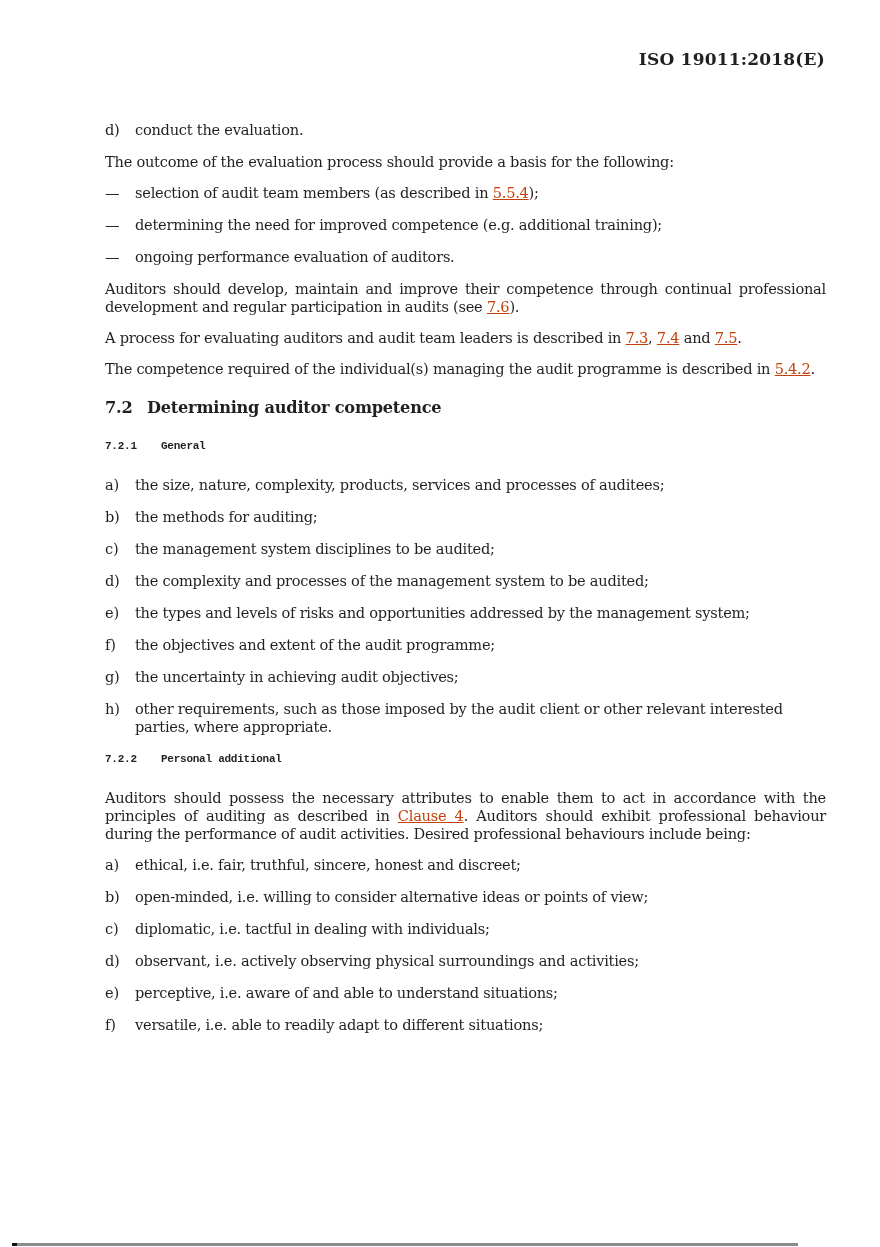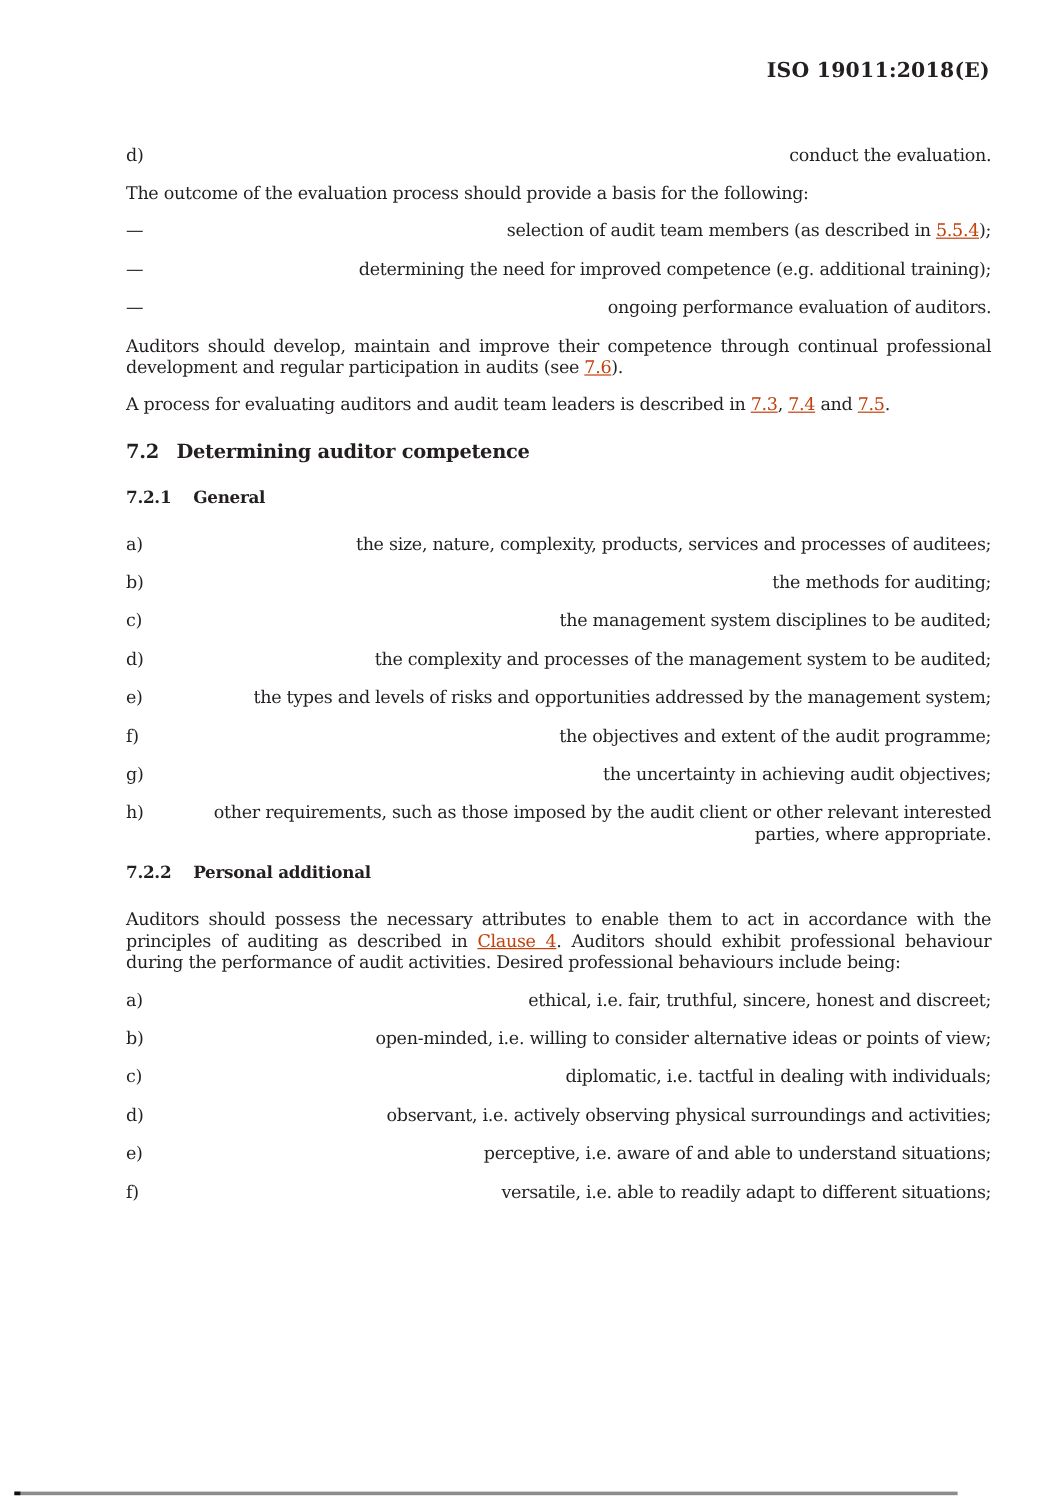--- a/index.html
+++ b/index.html
@@ -45,38 +45,39 @@
     .li {
       display: flex;
       margin: 0 0 14px 0;
     }
     .li .mk {
       width: 30px;
       flex: 0 0 30px;
     }
     .li .tx {
       flex: 1;
-      text-align: right;
+      text-align: left;
     }
     a.ref {
       color: #c2410c;
       text-decoration: underline;
     }
     .h2 {
       font-weight: bold;
       font-size: 16.2px;
       margin: 21px 0 20px 0;
       display: flex;
     }
     .h2 .num { width: 42px; flex: 0 0 42px; }
     .h3 {
       font-weight: bold;
-      font-size: 14px;
+      font-size: 11px;
       margin: 0 0 21px 0;
       display: flex;
+      font-family: Liberation Mono, monospace;
     }
     .h3 .num { width: 56px; flex: 0 0 56px; }
     .scrollbar {
       position: absolute;
       left: 12px;
       top: 1243px;
       width: 786px;
       height: 3px;
       background: #8c8c8c;
     }
@@ -120,20 +121,23 @@
 
     <p class="p">
       <span>Auditors should develop, maintain and improve their competence through continual professional development and regular participation in audits (see </span><a class="ref" href="#">7.6</a><span>).</span>
     </p>
 
     <p class="p">
       <span>A process for evaluating auditors and audit team leaders is described in </span><a class="ref" href="#">7.3</a><span>, </span><a class="ref" href="#">7.4</a><span> and </span><a class="ref" href="#">7.5</a><span>.</span>
     </p>
 
 
+    <p class="p">
+      <span>The competence required of the individual(s) managing the audit programme is described in </span><a class="ref" href="#">5.4.2</a><span>.</span>
+    </p>
 
     <div class="h2">
       <span class="num">7.2</span>
       <span>Determining auditor competence</span>
     </div>
 
     <div class="h3">
       <span class="num">7.2.1</span>
       <span>General</span>
     </div>

